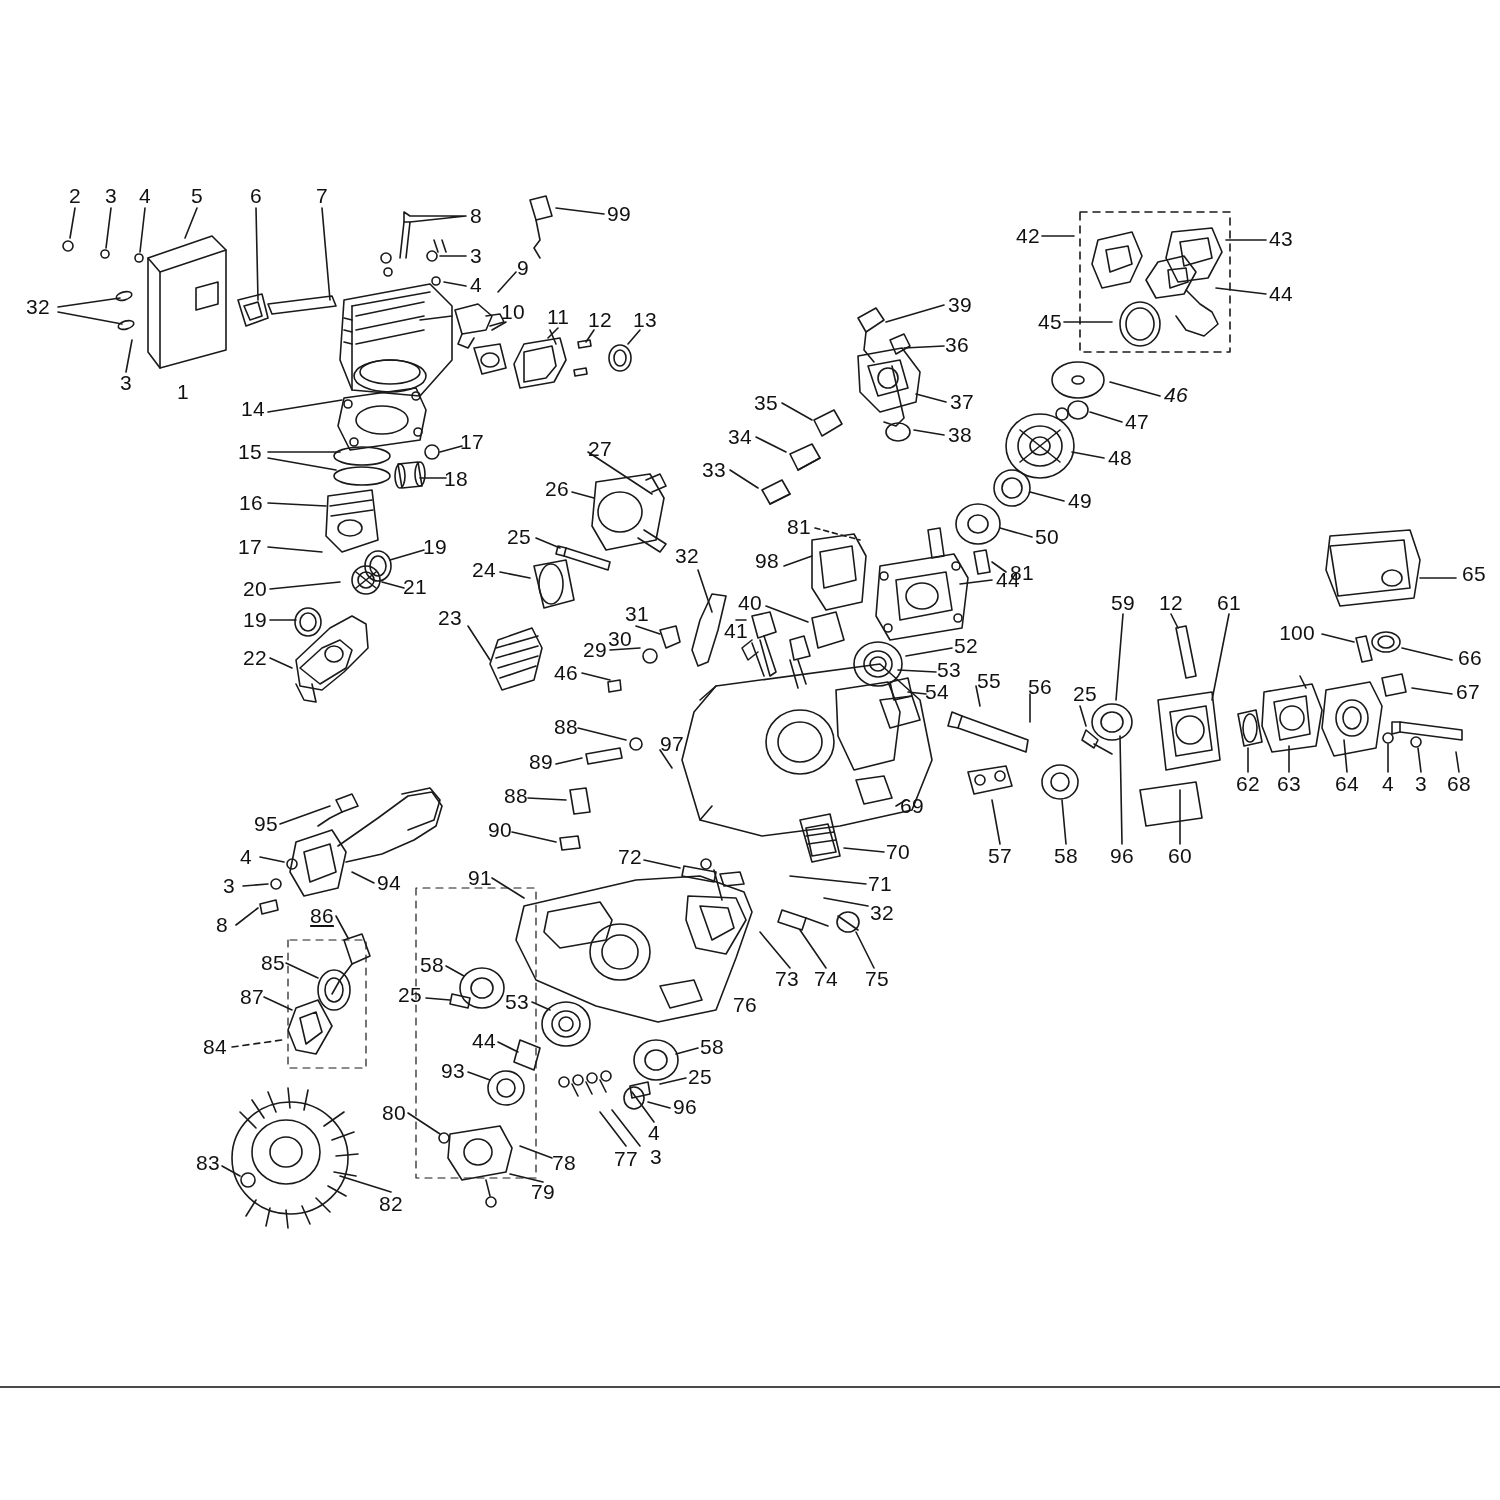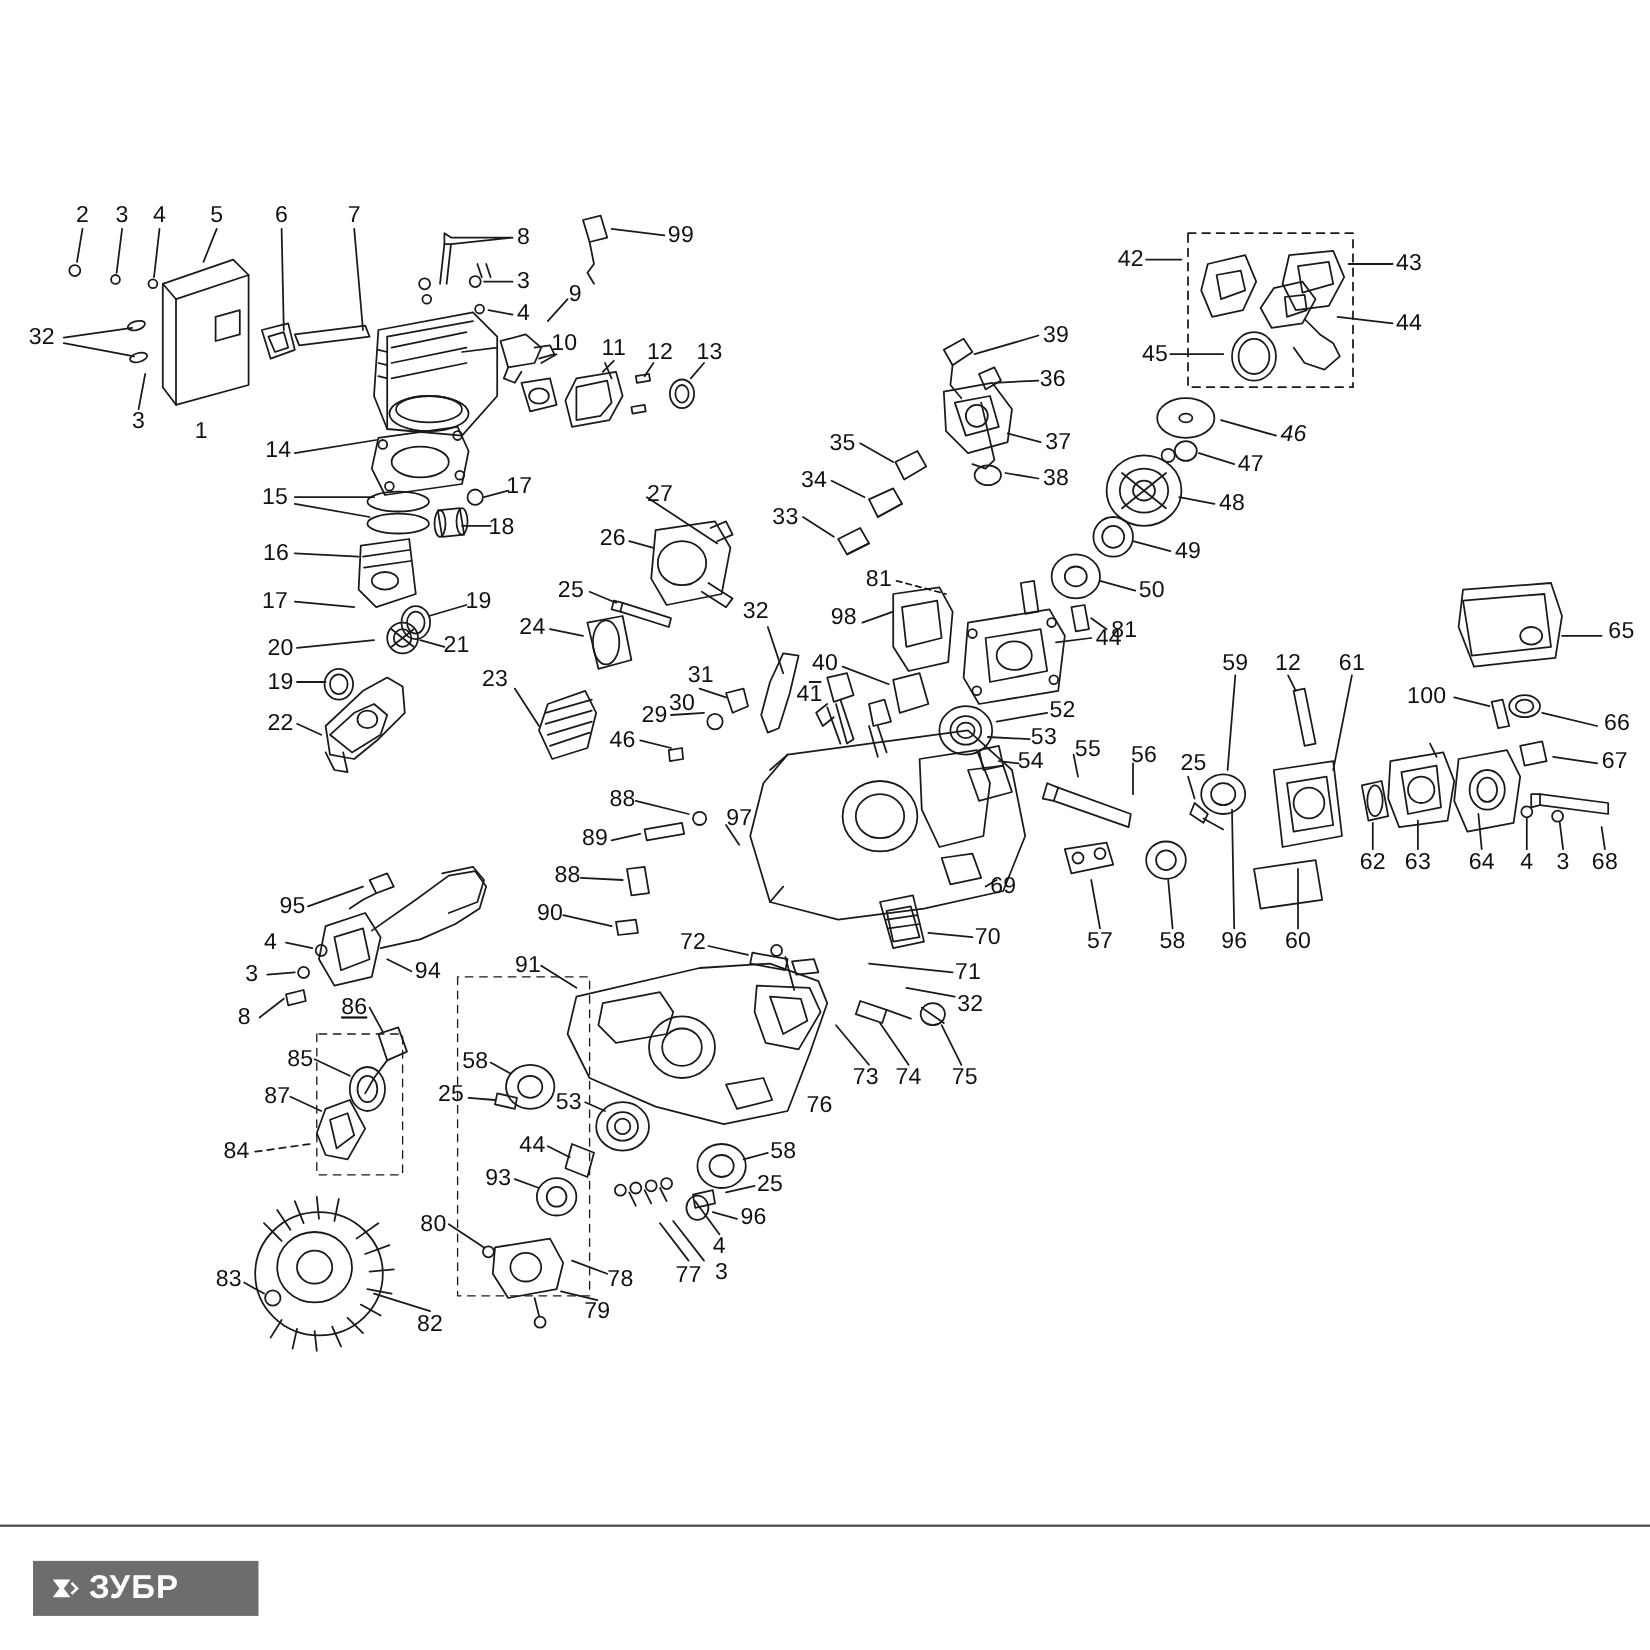--- a/index.html
+++ b/index.html
@@ -661,24 +661,15 @@
       <div class="callout" style="left: 208px; top: 1163px;">83</div>
       <div class="callout" style="left: 654px; top: 1133px;">4</div>
       <div class="callout" style="left: 564px; top: 1163px;">78</div>
       <div class="callout" style="left: 626px; top: 1159px;">77</div>
       <div class="callout" style="left: 656px; top: 1157px;">3</div>
       <div class="callout" style="left: 543px; top: 1192px;">79</div>
       <div class="callout" style="left: 391px; top: 1204px;">82</div>
     </div>
 
   <div id="footer-bar">
-    <div id="brand-logo">
-      <span class="arrow-mark">
-        <svg width="28" height="28" viewBox="0 0 28 28">
-          <path d="M4 6 L20 6 L14 14 L20 22 L4 22 L10 14 Z" fill="#ffffff"></path>
-          <path d="M21 9 L26 14 L21 19" fill="none" stroke="#ffffff" stroke-width="2.4"></path>
-        </svg>
-      </span>
-      <span class="brand-text">ЗУБР</span>
-    </div>
   </div>
 
 </div>
 
 </body></html>

